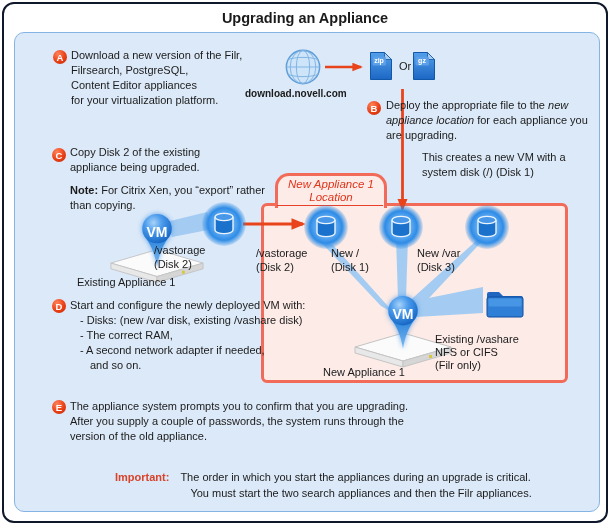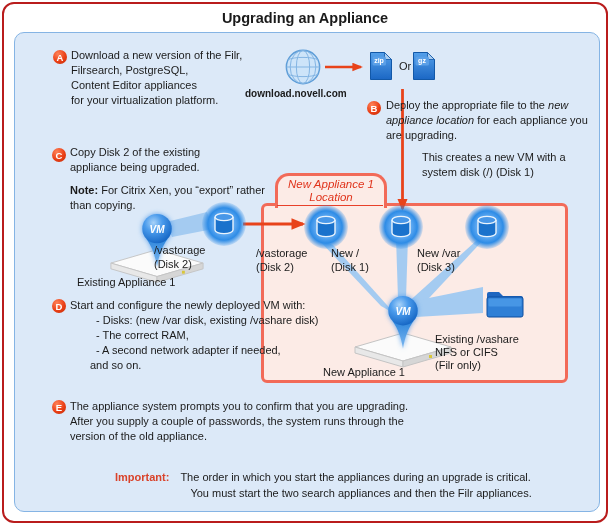--- a/index.html
+++ b/index.html
@@ -1,35 +1,35 @@
 <!DOCTYPE html>
 <html><head>
 <meta charset="utf-8">
 <style>
   html,body{margin:0;padding:0;background:#fff;}
   body{width:610px;height:525px;position:relative;font-family:"Liberation Sans",sans-serif;color:#1b1b1b;}
   .abs{position:absolute;}
-  .outer{position:absolute;left:2px;top:2px;width:602px;height:517px;border:2px solid #b91c1c;border-radius:12px;background:#fff;}
+  .outer{position:absolute;left:2px;top:2px;width:602px;height:517px;border:2px solid #0f172a;border-radius:12px;background:#fff;}
   .title{position:absolute;left:0;right:0;top:6px;text-align:center;font-size:14.5px;font-weight:bold;color:#1a1a1a;}
   .panel{position:absolute;left:10px;top:28px;width:584px;height:478px;background:#dce9f8;border:1px solid #85b4e4;border-radius:10px;}
   .txt{font-size:11px;line-height:15px;color:#1b1b1b;}
   .line{display:block;white-space:nowrap;}
   .ctr{text-align:left;}
   .badge{width:14px;height:14px;border-radius:50%;background:radial-gradient(circle at 35% 28%,#ff8258,#ea3f16 55%,#c02c06);color:#fff;font-size:9.5px;font-weight:bold;display:flex;align-items:center;justify-content:center;}
   .redbox{position:absolute;left:246px;top:170px;width:301px;height:174px;background:#fcebe6;border:3px solid #f26a58;border-radius:6px;}
   .redtab{position:absolute;left:260px;top:140px;width:106px;height:30px;background:#fcebe6;border:3px solid #f26a58;border-bottom:none;border-radius:14px 14px 0 0;padding-top:2px;}
   .redtab .tline{display:block;text-align:center;font-size:11.5px;line-height:13px;font-style:italic;color:#e0341c;white-space:nowrap;}
   .tab-underline{position:absolute;left:262px;top:172px;width:106px;height:0;border-top:1.5px solid #e8402a;}
   .glow{position:absolute;width:44px;height:44px;border-radius:50%;background:radial-gradient(circle,#aed3f8 0%,#58a5f0 36%,#2e8ce6 52%,rgba(100,170,240,0) 74%);}
-  .vmtxt{position:absolute;width:24px;text-align:center;color:#fff;font-size:10px;font-weight:bold;font-style:italic;}
+  .vmtxt{position:absolute;width:24px;text-align:center;color:#fff;font-size:14px;font-weight:bold;}
   .iconlabel{position:absolute;text-align:center;color:#fff;font-size:7px;font-weight:bold;line-height:9px;}
   .balloon{filter:drop-shadow(0 0 2.5px rgba(70,150,235,.85));}
   .note-label,.imp-label{font-weight:bold;}
   .imp-label{color:#d9432b;}
-  .bullets .line{margin-left:26px;}
+  .bullets .line{margin-left:10px;}
   .bullets .cont{margin-left:20px;}
   .implines .line:nth-child(2){padding-left:10px;}
   svg{display:block;}
 </style>
 </head>
 <body>
 
 <svg width="0" height="0" style="position:absolute">
   <defs>
     <radialGradient id="balloonGrad" cx="38%" cy="30%" r="75%">

